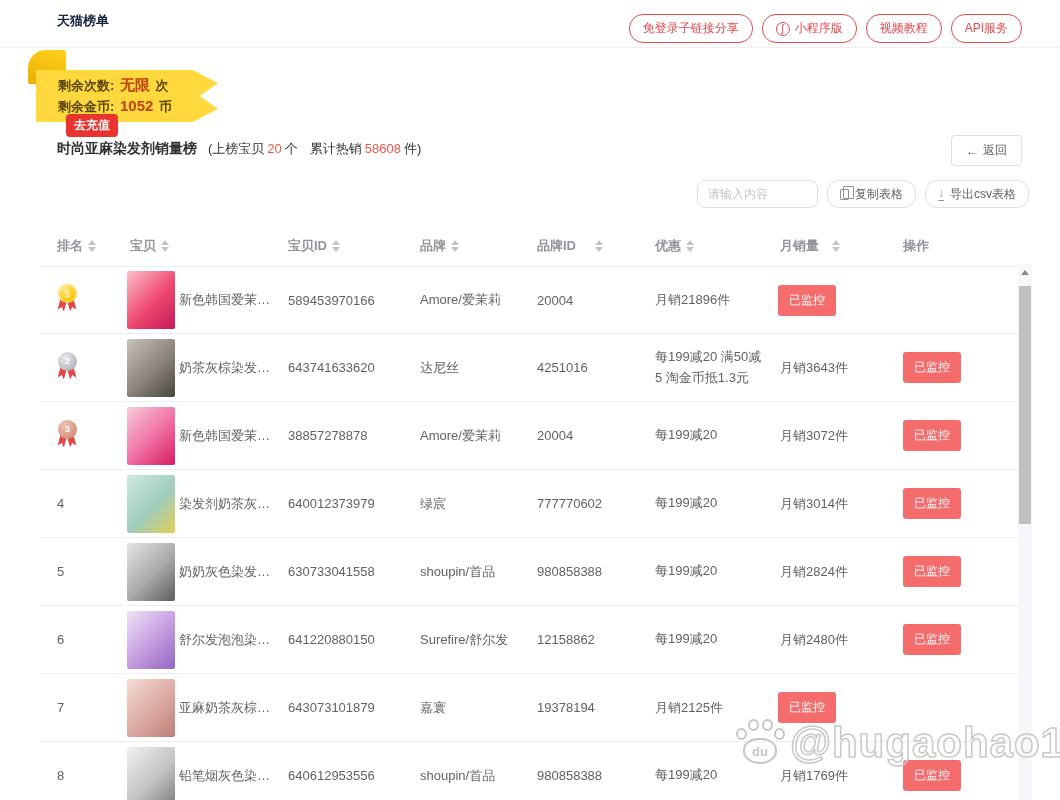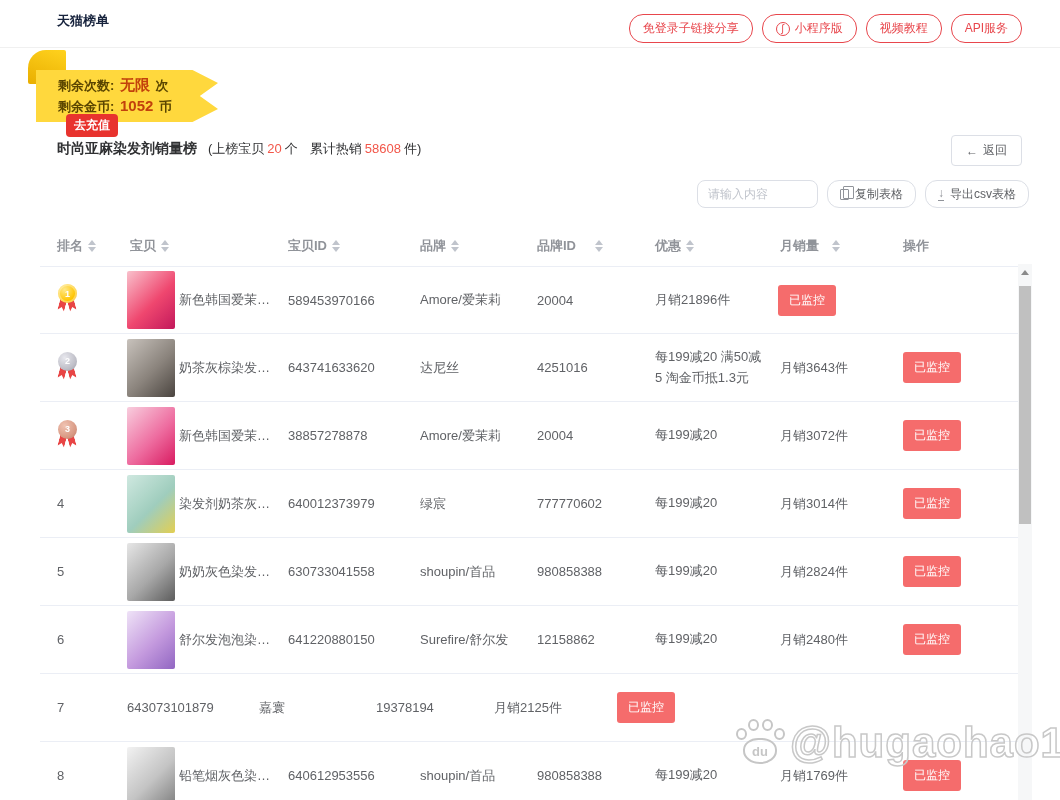--- a/index.html
+++ b/index.html
@@ -367,20 +367,24 @@
     <div class="td col-6">月销2480件</div>
     <div class="td col-7">
       <button class="monitor-btn">已监控</button>
     </div>
   </div>
         <div class="tr">
     <div class="td col-0">
       
       <span class="rank-num">7</span>
     </div>
+    <div class="td col-1">
+      <div class="thumb" style="background: linear-gradient(135deg, rgb(244, 221, 214), rgb(219, 169, 162) 55%, rgb(185, 127, 120));"></div>
+      <span class="item-name">亚麻奶茶灰棕色...</span>
+    </div>
     <div class="td col-2">643073101879</div>
     <div class="td col-3">嘉寰</div>
     <div class="td col-4">19378194</div>
     <div class="td col-6">月销2125件</div>
     <div class="td col-7">
       <button class="monitor-btn">已监控</button>
     </div>
   </div>
         <div class="tr">
     <div class="td col-0">

